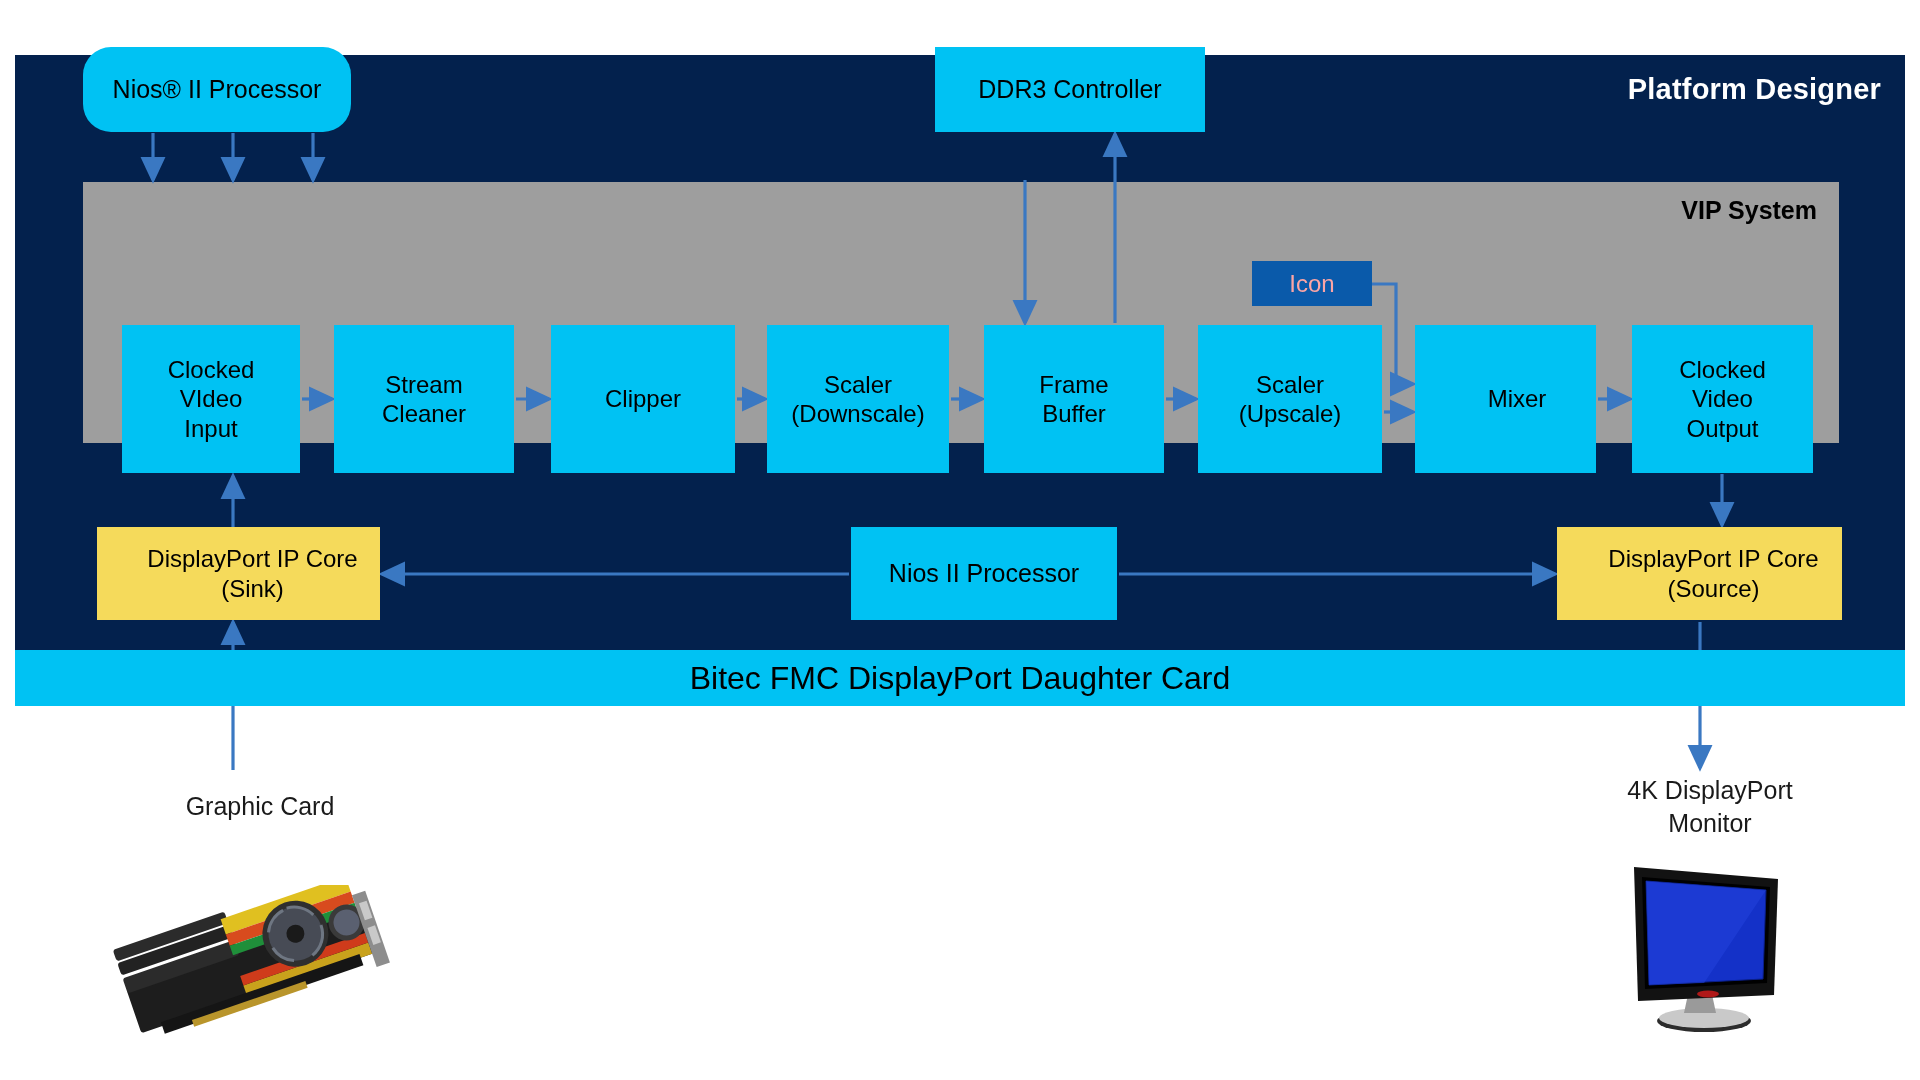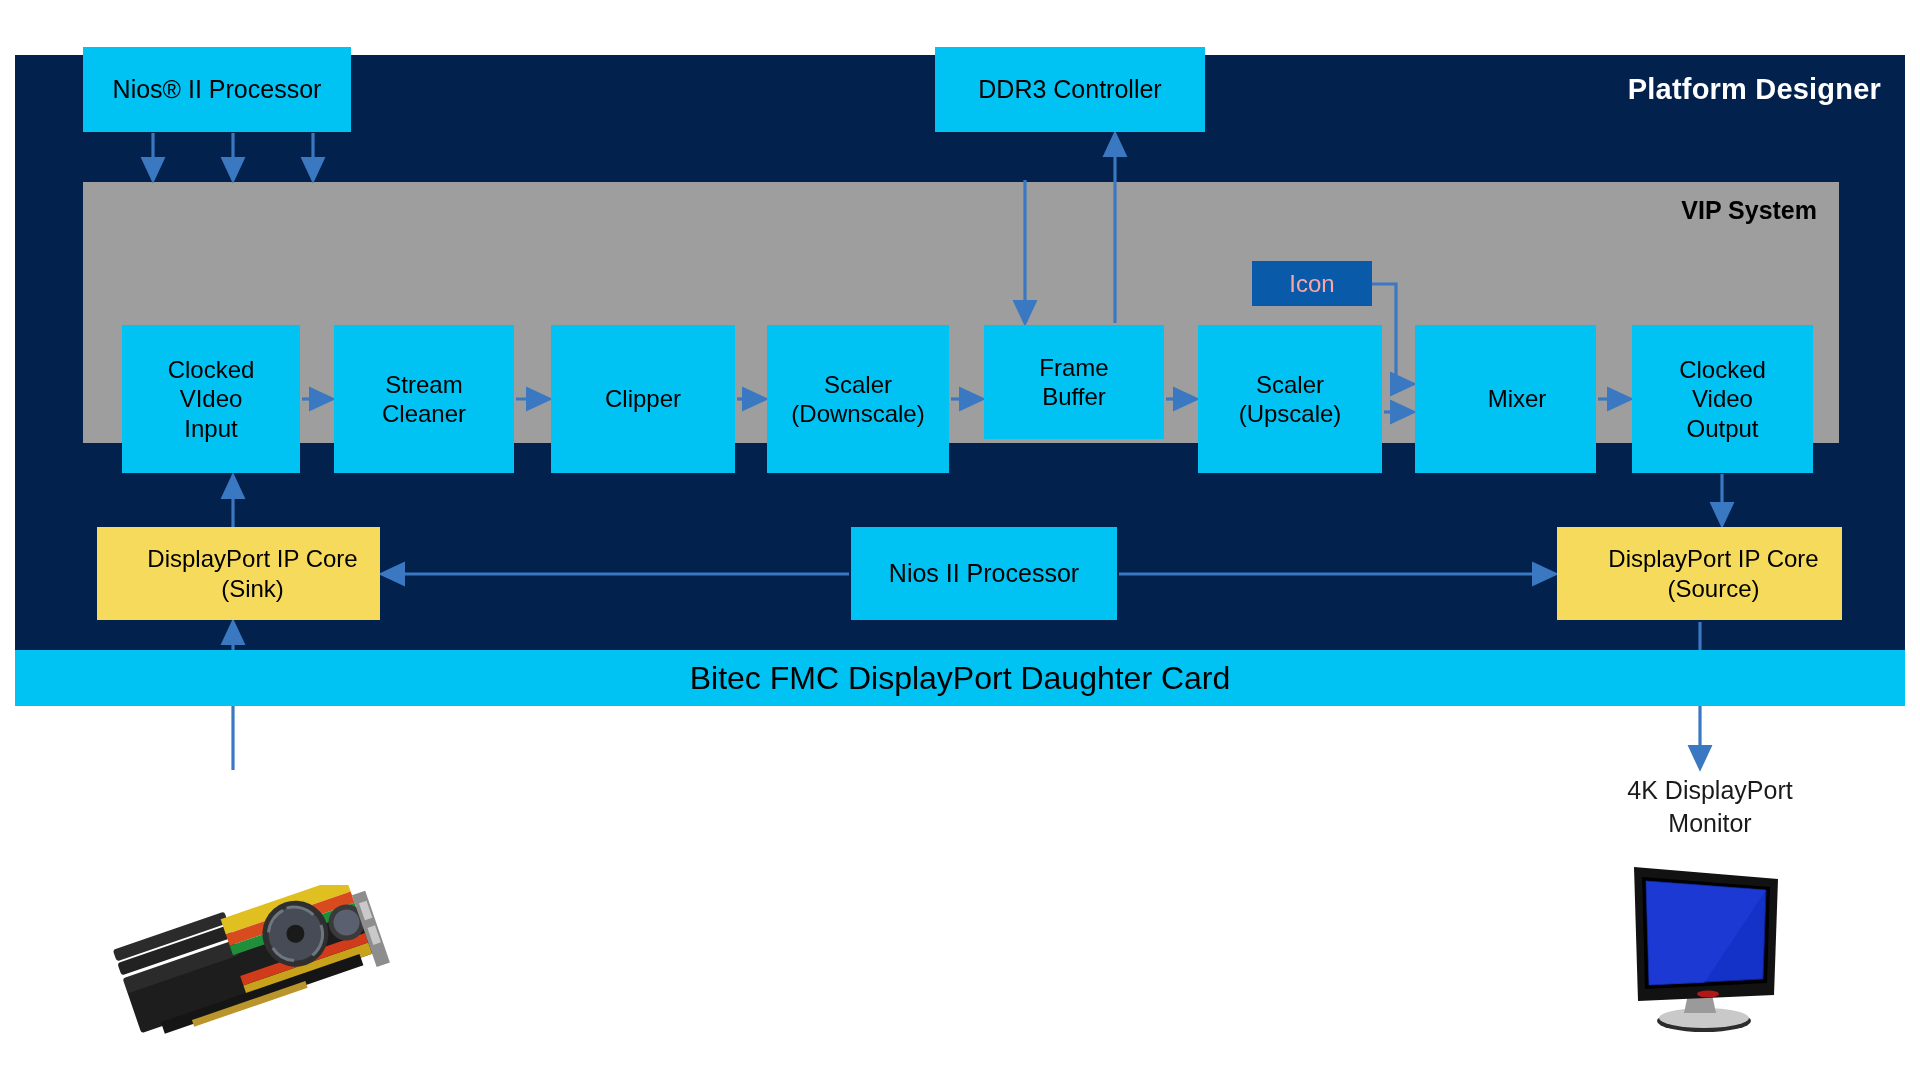--- a/index.html
+++ b/index.html
@@ -58,20 +58,21 @@
   .blk-navyblue {
     background: #0a5aaa;
     color: #fca5a5;
   }
   .blk span { display: block; }
 
   
   #blk-nios-top {
     left: 83px;  top: 47px;  width: 268px; height: 85px;
     font-size: 25px;
+    border-radius: 28px;
   }
   #blk-ddr3 {
     left: 935px; top: 47px;  width: 270px; height: 85px;
     font-size: 25px;
   }
 
   
   #vip-system {
     position: absolute;
     left: 83px;
@@ -88,21 +89,21 @@
     font-size: 25px;
     font-weight: bold;
     white-space: nowrap;
   }
 
   
   #blk-cvi   { left: 122px;  top: 325px; width: 178px; height: 148px; font-size: 24px; }
   #blk-sc    { left: 334px;  top: 325px; width: 180px; height: 148px; font-size: 24px; }
   #blk-clip  { left: 551px;  top: 325px; width: 184px; height: 148px; font-size: 24px; }
   #blk-down  { left: 767px;  top: 325px; width: 182px; height: 148px; font-size: 24px; }
-  #blk-fb    { left: 984px;  top: 325px; width: 180px; height: 114px; font-size: 24px; }
+  #blk-fb    { left: 984px;  top: 325px; width: 180px; height: 148px; font-size: 24px; }
   #blk-up    { left: 1198px; top: 325px; width: 184px; height: 148px; font-size: 24px; }
   #blk-mixer { left: 1415px; top: 325px; width: 181px; height: 148px; font-size: 24px; padding-left: 23px; }
   #blk-cvo   { left: 1632px; top: 325px; width: 181px; height: 148px; font-size: 24px; }
   #blk-icon  { left: 1252px; top: 261px; width: 120px;  height: 45px; font-size: 24px; }
 
   
   #blk-dp-sink   { left: 97px;  top: 527px; width: 283px; height: 93px; font-size: 24px; }
   #blk-nios-bot  { left: 851px; top: 527px; width: 266px; height: 93px; font-size: 25px; }
   #blk-dp-source { left: 1557px; top: 527px; width: 285px; height: 93px; font-size: 24px; }
 
@@ -292,20 +293,21 @@
     <span>DisplayPort IP Core</span>
     <span>(Source)</span>
   </div>
 </div>
 
 <div id="daughter-card">
   <span>Bitec FMC DisplayPort Daughter Card</span>
 </div>
 
 <div class="caption" id="cap-gfx">
+  <div>Graphic Card</div>
 </div>
 
 <div class="caption" id="cap-mon">
   <div>4K DisplayPort</div>
   <div>Monitor</div>
 </div>
 
 <svg id="gfx-card" viewBox="0 0 290 175" xmlns="http://www.w3.org/2000/svg">
   <g transform="rotate(-19 145 88)">
 

